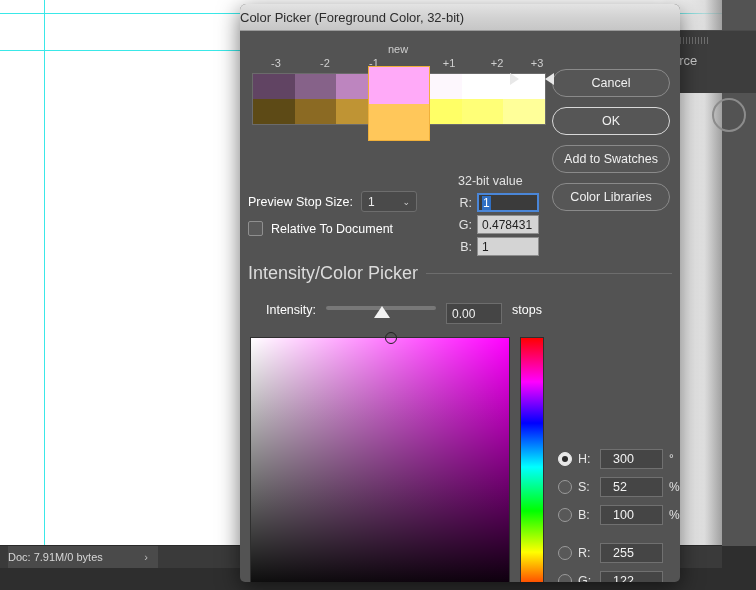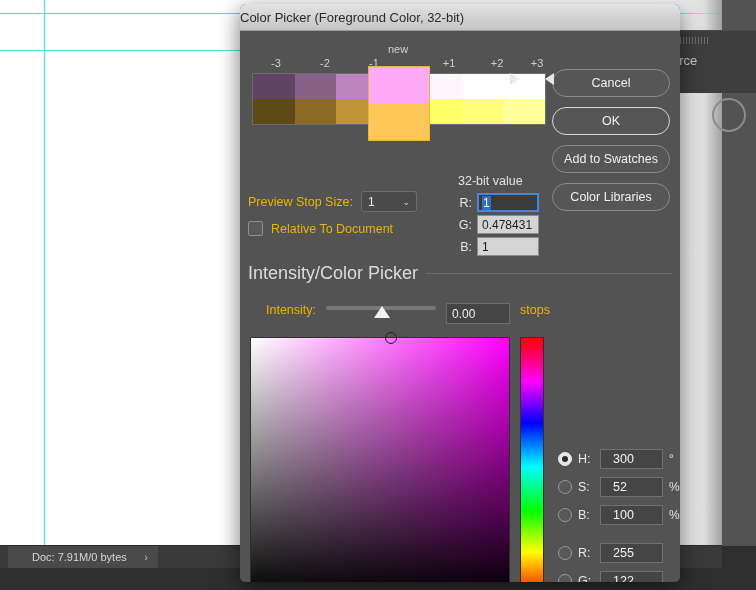--- a/index.html
+++ b/index.html
@@ -98,21 +98,21 @@
     border-top: 1px solid #2a2a2a;
   }
   .status-chip {
     position: absolute;
     left: 8px; top: 0;
     height: 22px;
     display: flex;
     align-items: center;
     gap: 6px;
     background: #4a4a4a;
-    padding: 0 10px 0 24px;
+    padding: 0 10px 0 0;
     box-sizing: border-box;
     min-width: 150px;
     justify-content: space-between;
   }
   .status-text {
     font-size: 11px;
     color: #d6d6d6;
     white-space: nowrap;
   }
   .status-chevron {
@@ -207,21 +207,21 @@
     left: 146px;
     top: 70px;
     transform: translateX(-50%);
     font-size: 11px;
     color: #cfcfcf;
   }
 
   
   .row-label {
     font-size: 12.5px;
-    color: #eab308;
+    color: #ffffff;
   }
   .preview-stop-row {
     position: absolute;
     left: 8px; top: 160px;
     display: flex;
     align-items: center;
     gap: 8px;
   }
   .select-box {
     width: 56px;
@@ -374,21 +374,21 @@
   }
   .slider-thumb {
     position: absolute;
     left: 48px; top: 3px;
     width: 0; height: 0;
     border-left: 8px solid transparent;
     border-right: 8px solid transparent;
     border-bottom: 12px solid #f2f2f2;
   }
   .field-dark {
-    width: 64px;
+    width: 56px;
     height: 21px;
     background: #454545;
     border: 1px solid #6d6d6d;
     box-sizing: border-box;
     font-size: 12px;
     color: #f0f0f0;
     display: flex;
     align-items: center;
     padding-left: 5px;
   }

